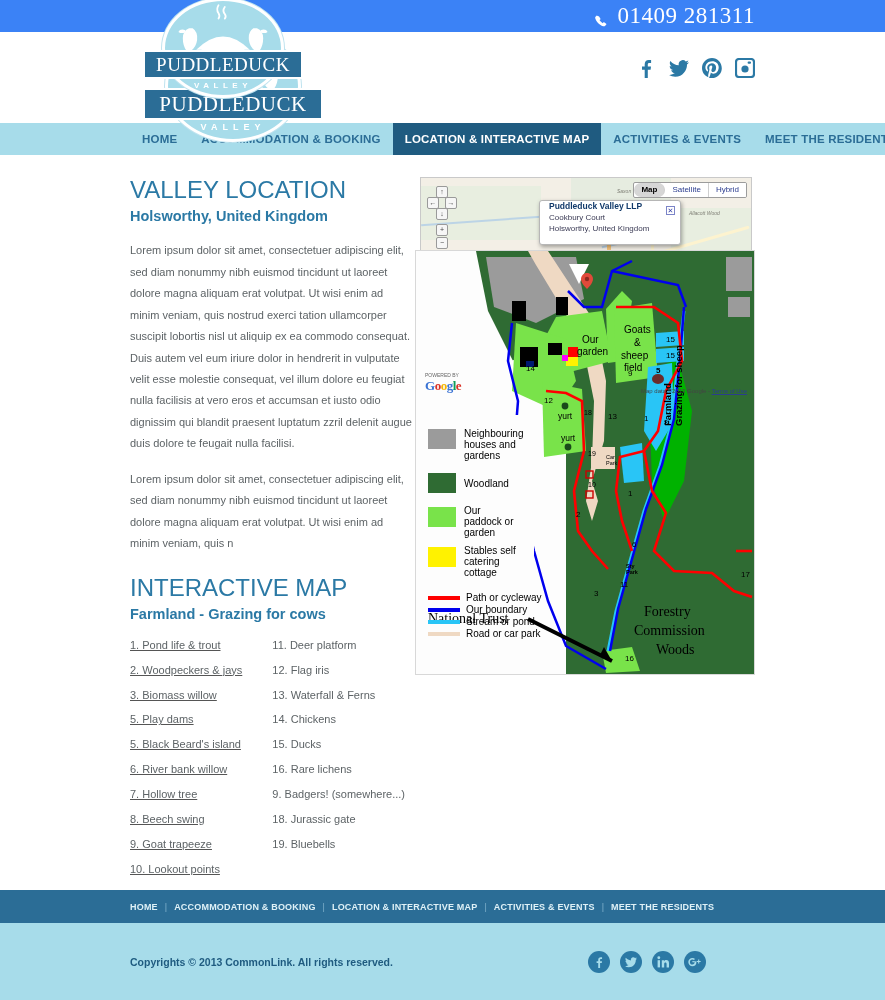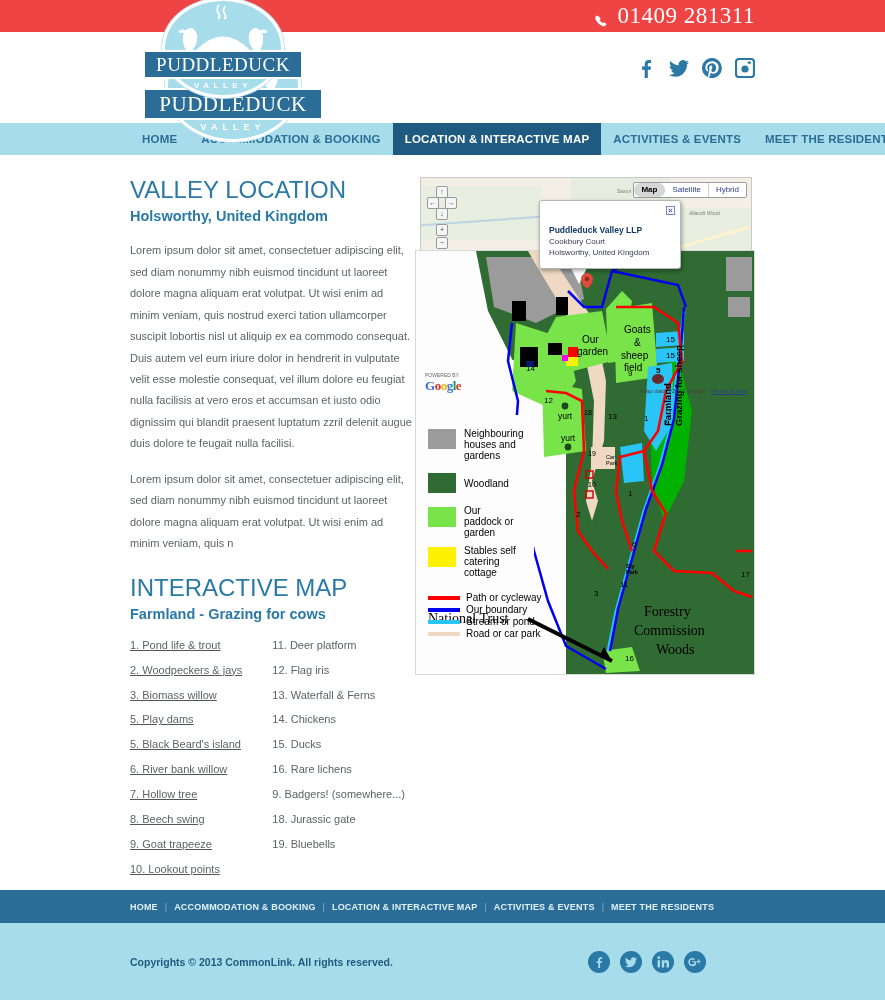--- a/index.html
+++ b/index.html
@@ -7,21 +7,21 @@
   body {
     font-family: "Liberation Sans", sans-serif;
     background: #ffffff;
     color: #555;
     overflow: hidden;
   }
   .page { position: relative; width: 885px; height: 1000px; background:#fff; }
 
   
   .topbar {
-    height: 32px; background: #ef4444; width: 100%;
+    height: 32px; background: #3b82f6; width: 100%;
     display: flex; align-items: center; justify-content: flex-end;
     padding-right: 130px;
   }
   .phone {
     color: #fff; font-family: "Liberation Serif", serif; font-size: 23px;
     letter-spacing: .5px; display: flex; align-items: center; gap: 9px;
   }
   .phone-icon { display:inline-block; width:15px; height:15px; color:#fff; }
 
   
@@ -111,21 +111,21 @@
   .maptypes div:last-child{ border-right:none; }
   .maptypes div.sel { background:#d6d6d6; color:#000; font-weight:bold;border-radius:7px; }
   .panctl { position:absolute; left:6px; top:8px; width:30px; z-index:8; }
   .panctl .btn {
     width:12px; height:12px; border:1px solid #9a9a9a; background:#f6f6f6;
     font-size:7px; line-height:10px; text-align:center; color:#444; border-radius:2px;
     position:absolute;
   }
   .infowin {
     position:absolute; left:118px; top:22px; width:142px; background:#fff;
-    border:1px solid #b6b6b6; border-radius:3px; padding:24px 9px 9px 9px; z-index:9;
+    border:1px solid #b6b6b6; border-radius:3px; padding:0 9px 9px 9px; z-index:9;
     box-shadow: 1px 2px 4px rgba(0,0,0,.35);
   }
   .infowin .t { font-size:8.5px; font-weight:bold; color:#123a6b; margin-bottom:2px; }
   .infowin .l { font-size:8px; color:#3b3b55; line-height:1.35; }
   .infowin .x {
     position:absolute; right:5px; top:5px; width:9px; height:9px;
     border:1px solid #7b84c8; color:#3b46a8; font-size:7px; line-height:7px; text-align:center;
   }
   .infotail { position:absolute; left:148px; top:86px; width:0;height:0;
     border-left:10px solid transparent;border-right:10px solid transparent;border-top:20px solid #fff; z-index:9;}

